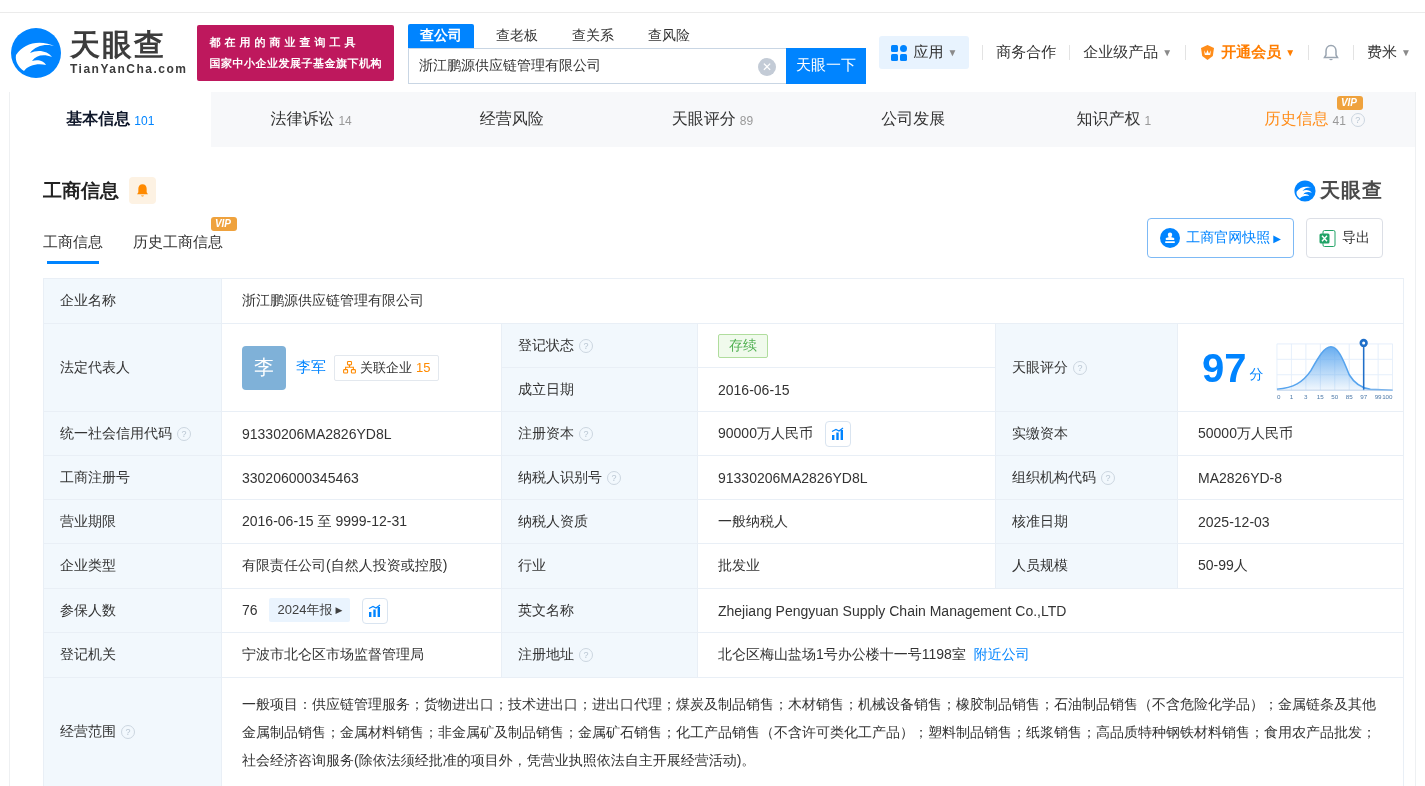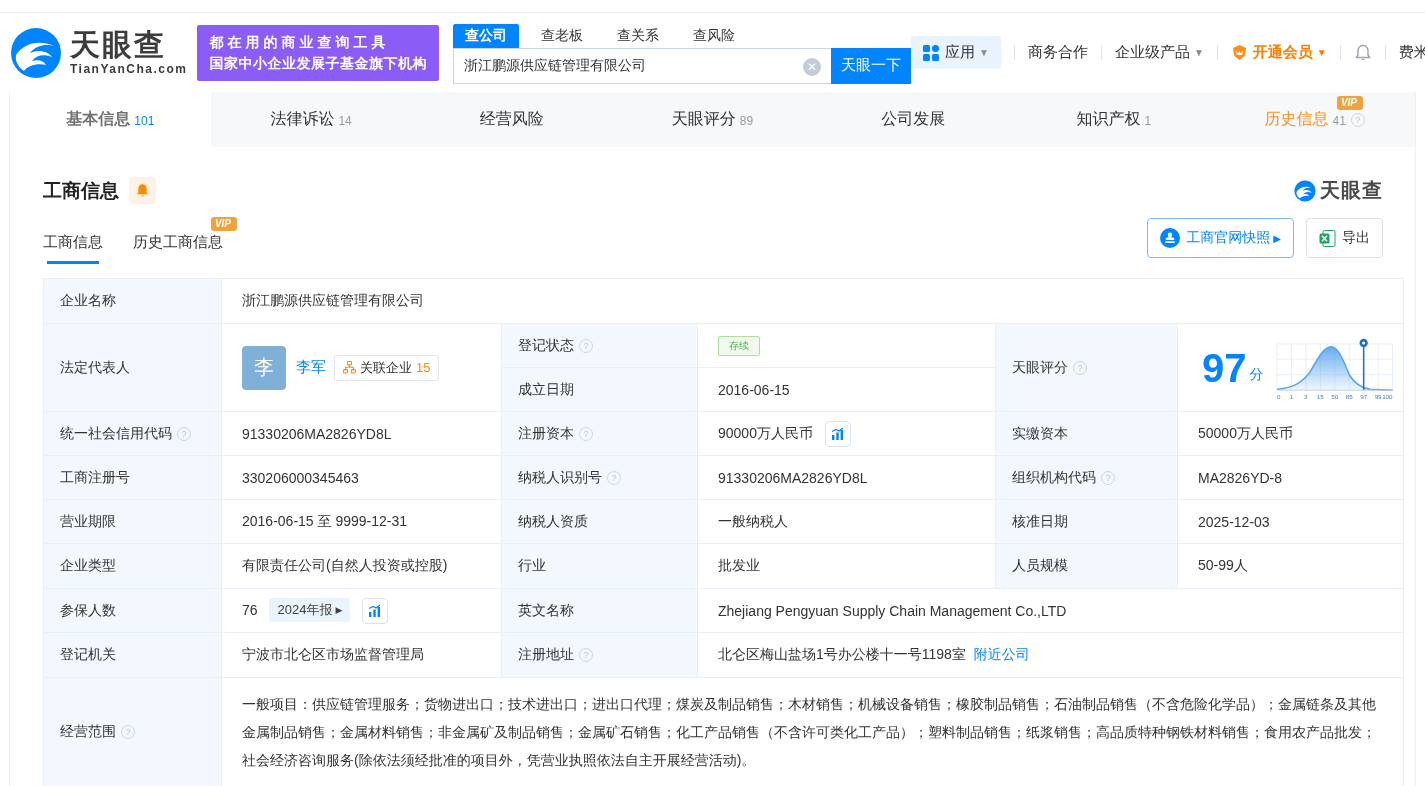--- a/index.html
+++ b/index.html
@@ -7,22 +7,22 @@
     font-family:"Liberation Sans","DejaVu Sans",sans-serif; color:#333; }
 
   
   .topbar { margin-top:12px; border-top:1px solid #ebebeb; height:80px;
     display:flex; align-items:center; padding:0 14px 0 10px; }
   .logo { display:flex; align-items:center; cursor:pointer; }
   .logo-icon { width:52px; height:52px; }
   .logo-txt { margin-left:8px; }
   .logo-cn { font-size:30px; font-weight:bold; color:#3c3c3c; letter-spacing:2px; line-height:30px;}
   .logo-en { font-size:12px; font-weight:bold; color:#3c3c3c; letter-spacing:1.5px; margin-top:2px;}
-  .promo { background:#8b5cf6; color:#fff; margin-left:10px; padding:7px 12px;
-    font-size:14px; font-weight:bold; line-height:21px; border-radius:2px; white-space:nowrap;}
+  .promo { background:#be185d; color:#fff; margin-left:10px; padding:7px 12px;
+    font-size:11px; font-weight:bold; line-height:21px; border-radius:2px; white-space:nowrap;}
   .promo .l1 { letter-spacing:4px; }
   .promo .l2 { letter-spacing:0.5px; }
 
   .search-wrap { margin-left:14px; width:466px; }
   .search-tabs { display:flex; align-items:flex-end; height:26px; font-size:14px; }
   .stab { padding:3px 12px; margin-right:10px; cursor:pointer; color:#333; }
   .stab.active { background:#0084ff; color:#fff; font-weight:bold; border-radius:2px 2px 0 0;}
   .search-row { display:flex; }
   .search-box { position:relative; width:378px; height:36px; border:1px solid #c9d6e4;
     border-right:none; display:flex; align-items:center; background:#fff;}
@@ -44,21 +44,21 @@
   .bell-icon svg { width:18px; height:18px; }
 
   
   .frame { margin:0 9px; border-left:1px solid #eef0f2; border-right:1px solid #eef0f2;
     min-height:682px; }
   .main-tabs { display:flex; background:#f7f8fa; height:55px; }
   .mtab { flex:1; display:flex; align-items:center; justify-content:center; cursor:pointer;
     font-size:16px; color:#333; position:relative; }
   .mtab .cnt { font-size:12px; color:#999; margin-left:4px; margin-top:2px;}
   .mtab.active { background:#fff; }
-  .mtab.active .lbl { color:#737373; font-weight:bold; }
+  .mtab.active .lbl { color:#0f172a; font-weight:bold; }
   .mtab.active .cnt { color:#0084ff; }
   .mtab.history .lbl { color:#ff8d1a; }
   .vip-tag { position:absolute; top:4px; background:#efa23d; color:#fff; font-size:10px;
     font-weight:bold; font-style:italic; padding:1px 6px 1px 4px; border-radius:3px; line-height:12px;}
   .mtab .vip-tag { right:52px; }
   .qmark { display:inline-block; width:14px; height:14px; border:1px solid #ccd6e0; color:#b9c6d2;
     border-radius:50%; font-size:9px; line-height:12px; text-align:center; margin-left:5px;
     vertical-align:1px; cursor:pointer; flex:none;}
 
   
@@ -86,21 +86,21 @@
   table.info { border-collapse:collapse; table-layout:fixed; width:1360px; margin:14px 32px 0 33px;
     font-size:14px; }
   table.info td { border:1px solid #e9eff6; vertical-align:middle; }
   td.lb { background:#f2f8fd; padding:0 4px 0 16px; color:#333; }
   td.lb .lb-inner { display:flex; align-items:center; }
   td.vl { background:#fff; padding:0 10px 0 20px; }
   tr.h45 { height:45px; } tr.h44 { height:44px; }
   tr.hscope { height:93px; }
   .link { color:#0084ff; cursor:pointer; text-decoration:none; }
   .status-badge { display:inline-block; padding:2px 10px; color:#52b153; background:#f0faec;
-    border:1px solid #b0dd9d; border-radius:2px; font-size:10px; cursor:pointer;}
+    border:1px solid #b0dd9d; border-radius:2px; font-size:14px; cursor:pointer;}
   .rep-cell { display:flex; align-items:center; }
   .avatar { width:44px; height:44px; background:#7fb1d8; color:#fff; font-size:20px; border-radius:4px;
     display:flex; align-items:center; justify-content:center; cursor:pointer; flex:none;}
   .rep-name { margin-left:10px; font-size:15px; }
   .related-badge { display:inline-flex; align-items:center; border:1px solid #e3e8ee; border-radius:2px;
     padding:3px 8px; margin-left:8px; font-size:13px; cursor:pointer; background:#fff;}
   .related-badge .num { color:#ff8a00; margin-left:4px; }
   .related-badge svg { margin-right:4px; }
   .report-badge { display:inline-flex; align-items:center; background:#eaf4fe; color:#404040;
     border-radius:2px; padding:3px 8px; font-size:13px; margin-left:8px; cursor:pointer;}

